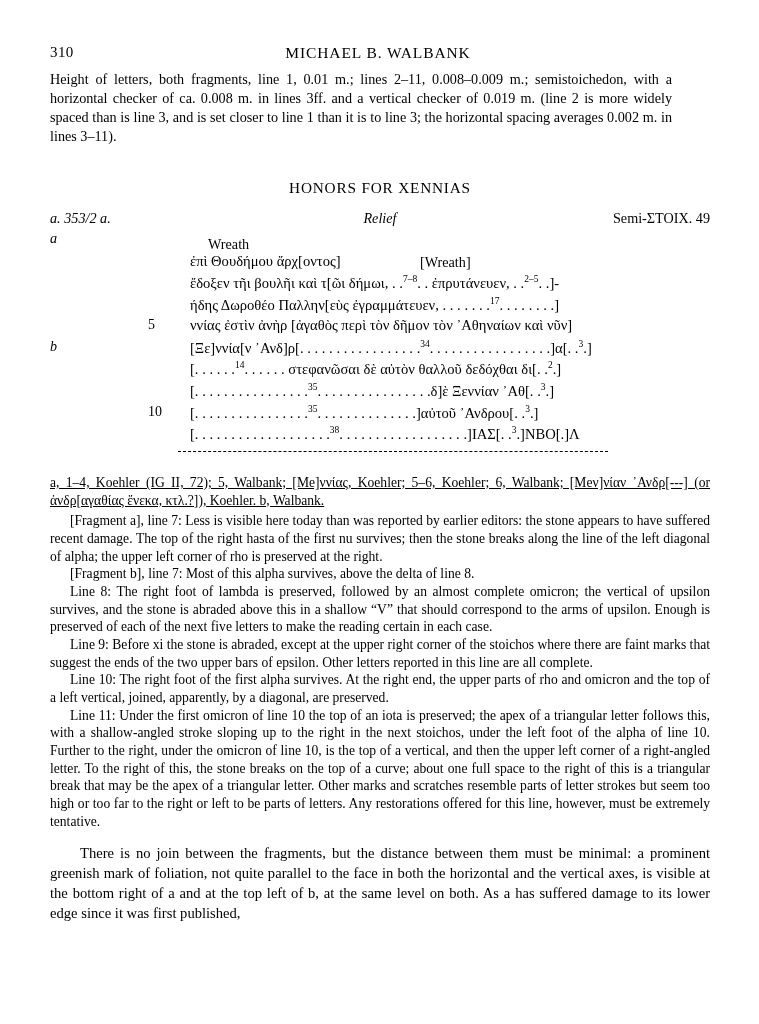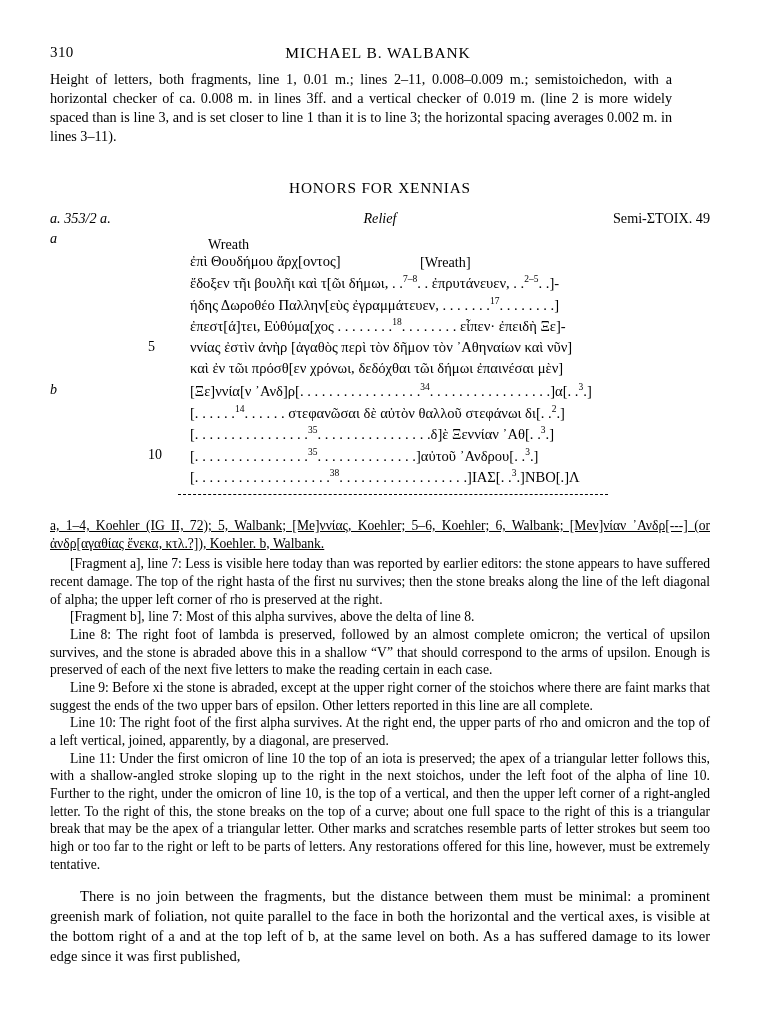--- a/index.html
+++ b/index.html
@@ -225,48 +225,38 @@
           <span class="num"></span>
           <span class="txt greek"><span>ἔδοξεν τῆι βουλῆι καὶ τ[ῶι δήμωι, . .</span><sup class="small">7–8</sup><span>. . ἐπρυτάνευεν, . .</span><sup class="small">2–5</sup><span>. .]-</span></span>
         </div>
 
         <div class="lrow">
           <span class="lab"></span>
           <span class="num"></span>
           <span class="txt greek"><span>ήδης Δωροθέο Παλλην[εὺς ἐγραμμάτευεν, . . . . . . .</span><sup class="small">17</sup><span>. . . . . . . .]</span></span>
         </div>
 
-        <div class="lrow">
-          <span class="lab"></span>
-          <span class="num"></span>
-          <span class="txt greek"><span>ἐπεστ[ά]τει, Εὐθύμα[χος . . . . . . . .</span><sup class="small">18</sup><span>. . . . . . . . εἶπεν· ἐπειδὴ Ξε]-</span></span>
-        </div>
 
         <div class="lrow">
           <span class="lab"></span>
           <span class="num">5</span>
           <span class="txt greek"><span>ννίας ἐστὶν ἀνὴρ [ἀγαθὸς περὶ τὸν δῆμον τὸν ᾿Αθηναίων καὶ νῦν]</span></span>
         </div>
 
-        <div class="lrow">
-          <span class="lab"></span>
-          <span class="num"></span>
-          <span class="txt greek"><span>καὶ ἐν τῶι πρόσθ[εν χρόνωι, δεδόχθαι τῶι δήμωι ἐπαινέσαι μὲν]</span></span>
-        </div>
 
         <div class="lrow">
           <span class="lab">b</span>
           <span class="num"></span>
           <span class="txt greek"><span>[Ξε]ννία[ν ᾿Ανδ]ρ[. . . . . . . . . . . . . . . . .</span><sup class="small">34</sup><span>. . . . . . . . . . . . . . . . .]α[. .</span><sup class="small">3</sup><span>.]</span></span>
         </div>
 
         <div class="lrow">
           <span class="lab"></span>
           <span class="num"></span>
-          <span class="txt greek"><span>[. . . . . .</span><sup class="small">14</sup><span>. . . . . . στεφανῶσαι δὲ αὐτὸν θαλλοῦ στεφάνωι δι[. .</span><sup class="small">2</sup><span>.]</span></span>
+          <span class="txt greek"><span>[. . . . . .</span><sup class="small">14</sup><span>. . . . . . στεφανῶσαι δὲ αὐτὸν θαλλοῦ δεδόχθαι δι[. .</span><sup class="small">2</sup><span>.]</span></span>
         </div>
 
         <div class="lrow">
           <span class="lab"></span>
           <span class="num"></span>
           <span class="txt greek"><span>[. . . . . . . . . . . . . . . .</span><sup class="small">35</sup><span>. . . . . . . . . . . . . . . .δ]ὲ Ξεννίαν ᾿Αθ[. .</span><sup class="small">3</sup><span>.]</span></span>
         </div>
 
         <div class="lrow">
           <span class="lab"></span>

